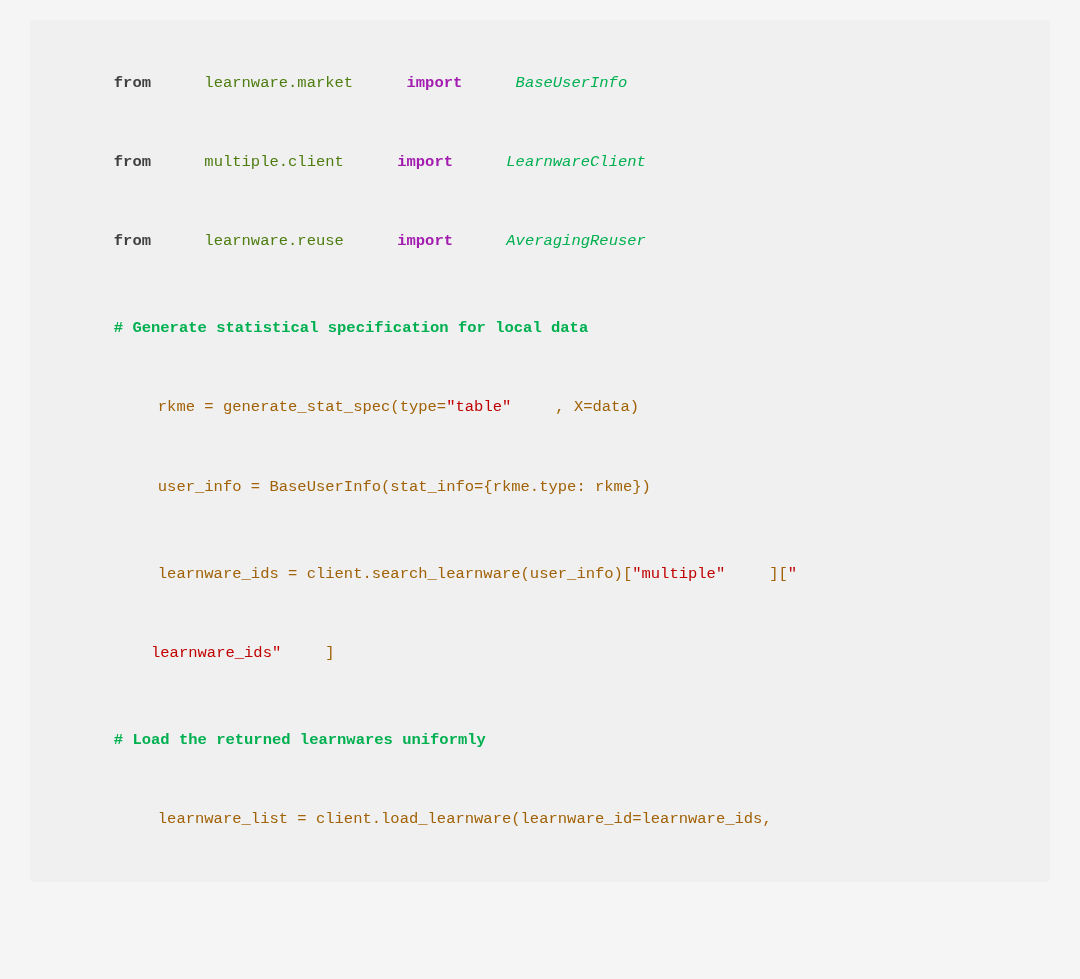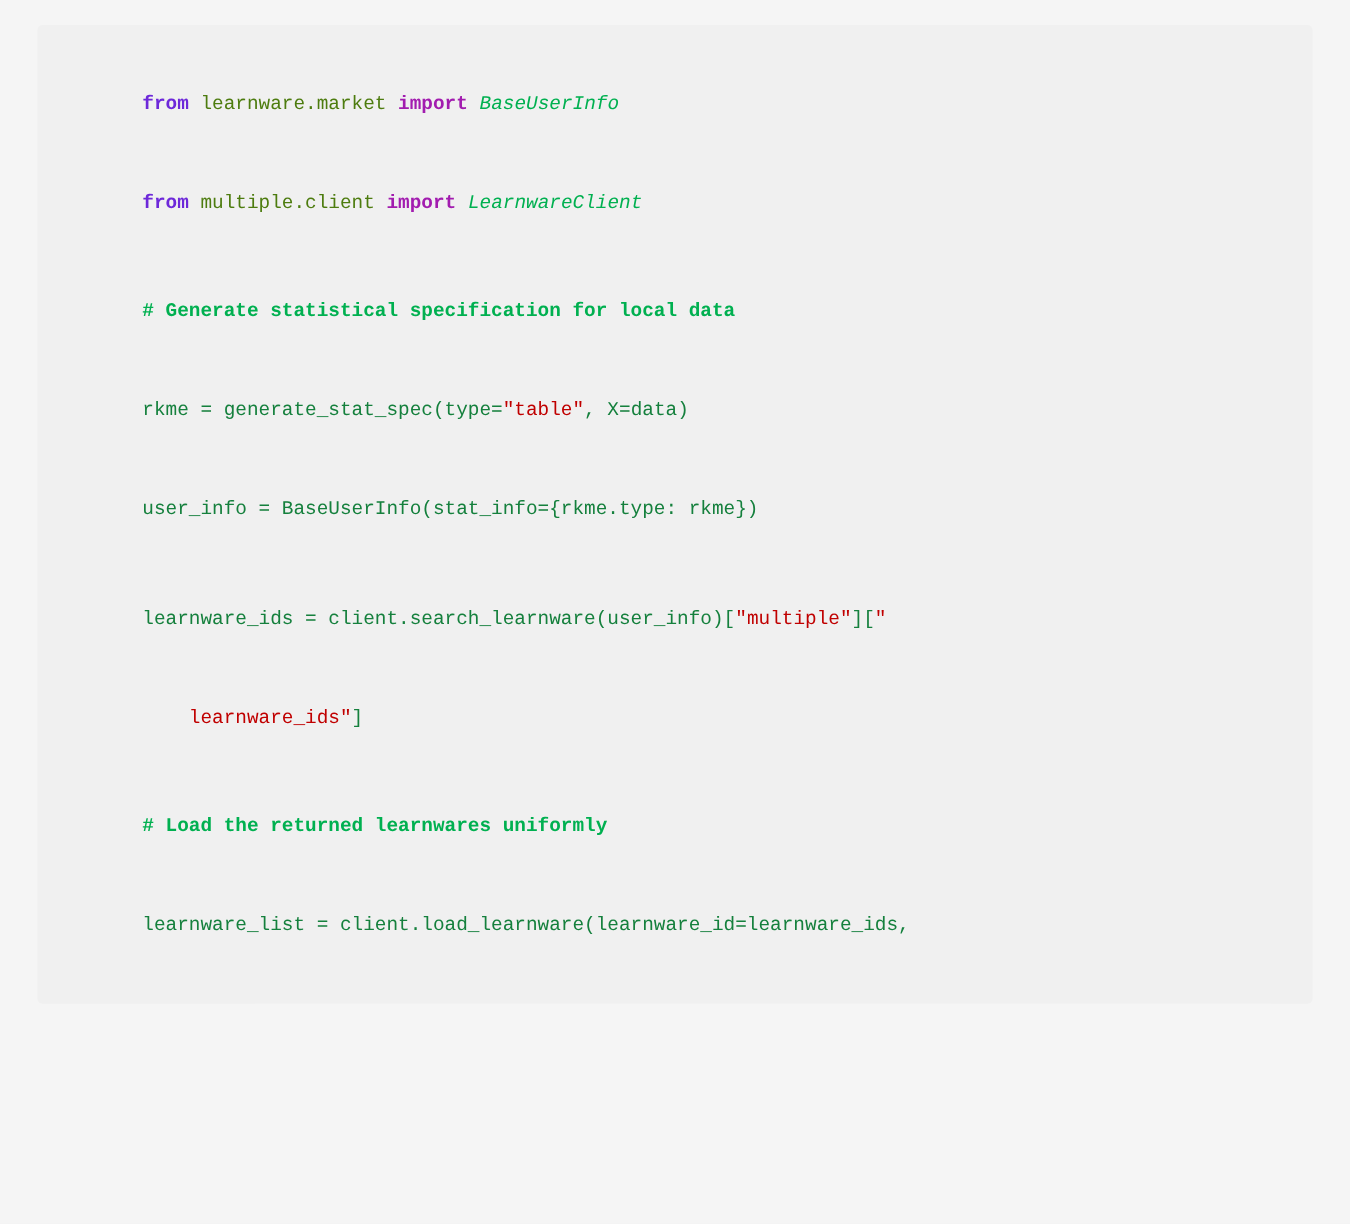--- a/index.html
+++ b/index.html
@@ -19,40 +19,43 @@
       padding: 24px 28px;
       margin-bottom: 24px;
       font-family: 'Courier New', Courier, monospace;
       font-size: 15.5px;
       line-height: 1.7;
     }
     .code-line {
       display: block;
       white-space: pre;
     }
-    .kw-from { color: #6d28d9; font-weight: bold; }
+    .kw-from { color: #404040; font-weight: bold; }
     .kw-import { color: #a21caf; font-weight: bold; }
     .kw-module { color: #4d7c0f; }
     .kw-class { color: #00b050; font-style: italic; }
     .comment { color: #00b050; font-weight: bold; }
-    .normal { color: #15803d; }
+    .normal { color: #a16207; margin-left: 44px; }
     .string { color: #c00000; }
     .blank { display: block; height: 8px; }
   </style>
 </head>
 <body>
 
 <div class="page">
   <div class="code-block">
 
     <span class="code-line">
       <span class="kw-from">from</span><span class="normal"> </span><span class="kw-module">learnware.market</span><span class="normal"> </span><span class="kw-import">import</span><span class="normal"> </span><span class="kw-class">BaseUserInfo</span>
     </span>
     <span class="code-line">
       <span class="kw-from">from</span><span class="normal"> </span><span class="kw-module">multiple.client</span><span class="normal"> </span><span class="kw-import">import</span><span class="normal"> </span><span class="kw-class">LearnwareClient</span>
+    </span>
+    <span class="code-line">
+      <span class="kw-from">from</span><span class="normal"> </span><span class="kw-module">learnware.reuse</span><span class="normal"> </span><span class="kw-import">import</span><span class="normal"> </span><span class="kw-class">AveragingReuser</span>
     </span>
 
     <span class="blank"></span>
 
     <span class="code-line">
       <span class="comment"># Generate statistical specification for local data</span>
     </span>
 
     <span class="code-line">
       <span class="normal">rkme = generate_stat_spec(type=</span><span class="string">"table"</span><span class="normal">, X=data)</span>

